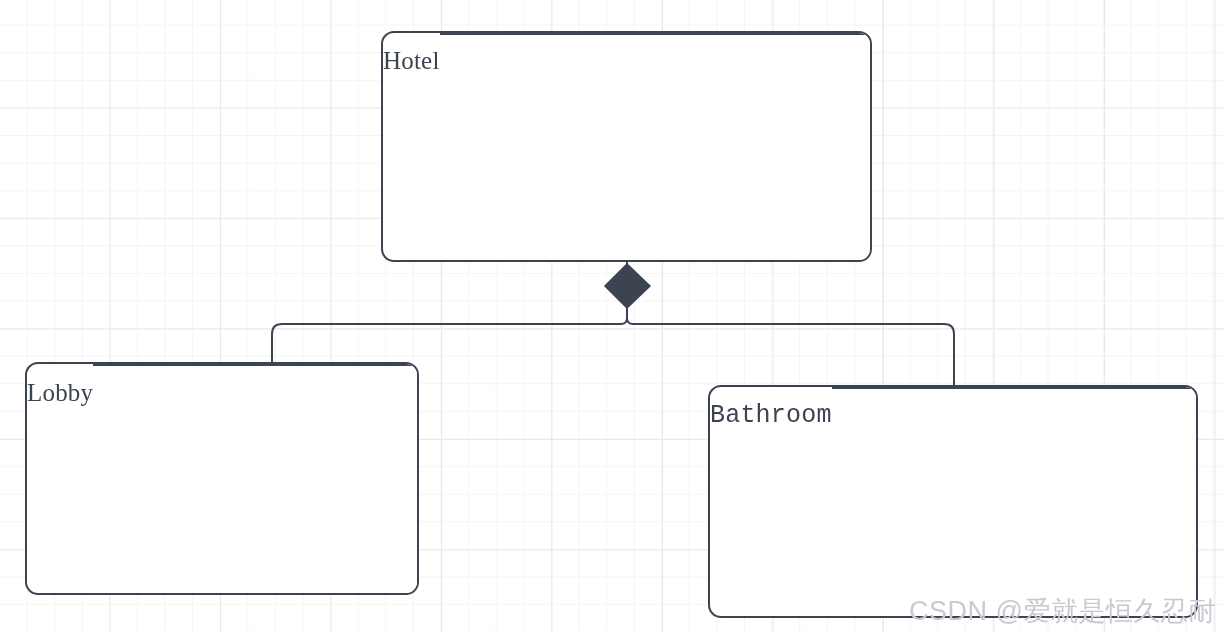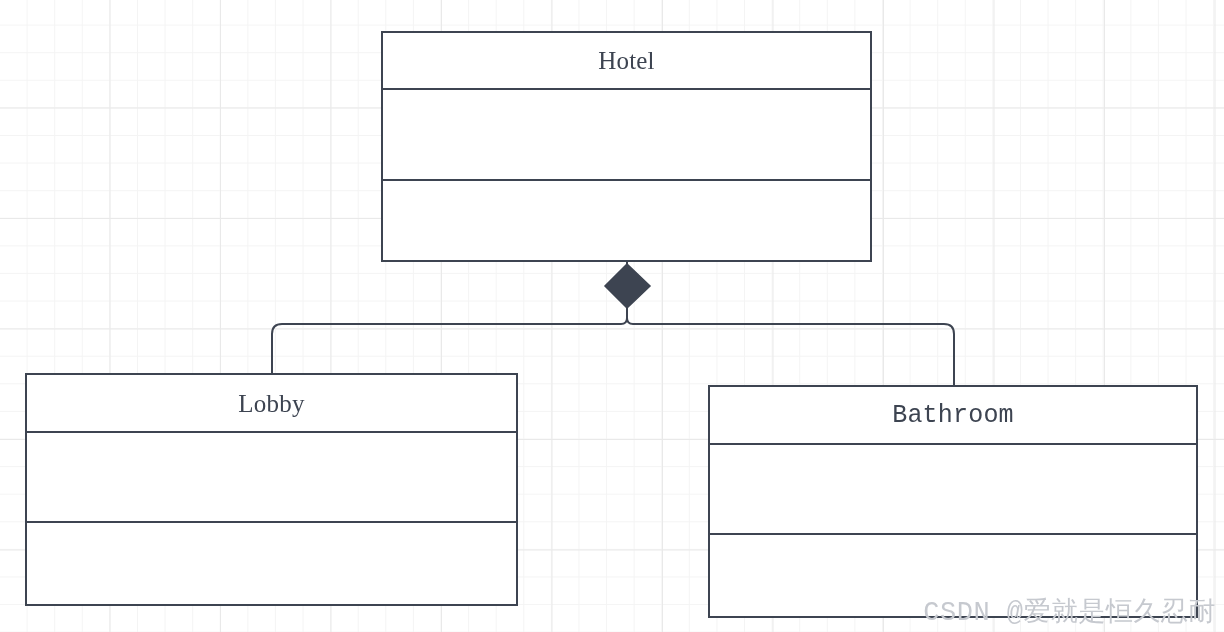--- a/index.html
+++ b/index.html
@@ -26,23 +26,23 @@
       27.6px 27.6px;
     background-position: -1px -3px, -1px -3px, -1px -3px, -1px -3px;
     font-family: "Liberation Serif", "DejaVu Serif", serif;
   }
 
   .uml-class {
     position: absolute;
     box-sizing: border-box;
     background: #ffffff;
     border: 2px solid #3d4451;
-    border-radius: 0;
+    border-radius: 13px;
     display: flex;
-    flex-direction: column;
+    flex-direction: row;
     overflow: hidden;
   }
   .uml-title {
     display: flex;
     align-items: center;
     justify-content: center;
     color: #3d4451;
     font-size: 25px;
     font-family: "Liberation Serif", "DejaVu Serif", serif;
     font-weight: 400;
@@ -64,21 +64,21 @@
     overflow: visible;
     pointer-events: none;
   }
 
   .watermark {
     position: absolute;
     right: 8px;
     bottom: 3px;
     color: #c6c9cf;
     font-size: 27px;
-    font-family: Liberation Mono, monospace;
+    font-family: Liberation Sans, sans-serif;
     font-weight: 400;
     white-space: nowrap;
     letter-spacing: 0.5px;
     user-select: none;
   }
 </style>
 </head>
 <body>
 
 <div id="canvas">
@@ -94,21 +94,21 @@
 
     <polygon points="627,264 650,286 627,308 605,286" fill="#3d4451" stroke="#3d4451" stroke-width="1.5"></polygon>
   </svg>
 
   <div class="uml-class" style="left:381px; top:31px; width:491px; height:231px;">
     <div class="uml-title" style="height:55px;">Hotel</div>
     <div class="uml-compartment" style="height:89px;"></div>
     <div class="uml-compartment" style="flex:1;"></div>
   </div>
 
-  <div class="uml-class" style="left:25px; top:373px; width:493px; height:233px;">
+  <div class="uml-class" style="left:25px; top:362px; width:394px; height:233px;">
     <div class="uml-title" style="height:56px;">Lobby</div>
     <div class="uml-compartment" style="height:88px;"></div>
     <div class="uml-compartment" style="flex:1;"></div>
   </div>
 
   <div class="uml-class" style="left:708px; top:385px; width:490px; height:233px;">
     <div class="uml-title" style="height:56px;font-family:Liberation Mono, monospace;">Bathroom</div>
     <div class="uml-compartment" style="height:88px;"></div>
     <div class="uml-compartment" style="flex:1;"></div>
   </div>

